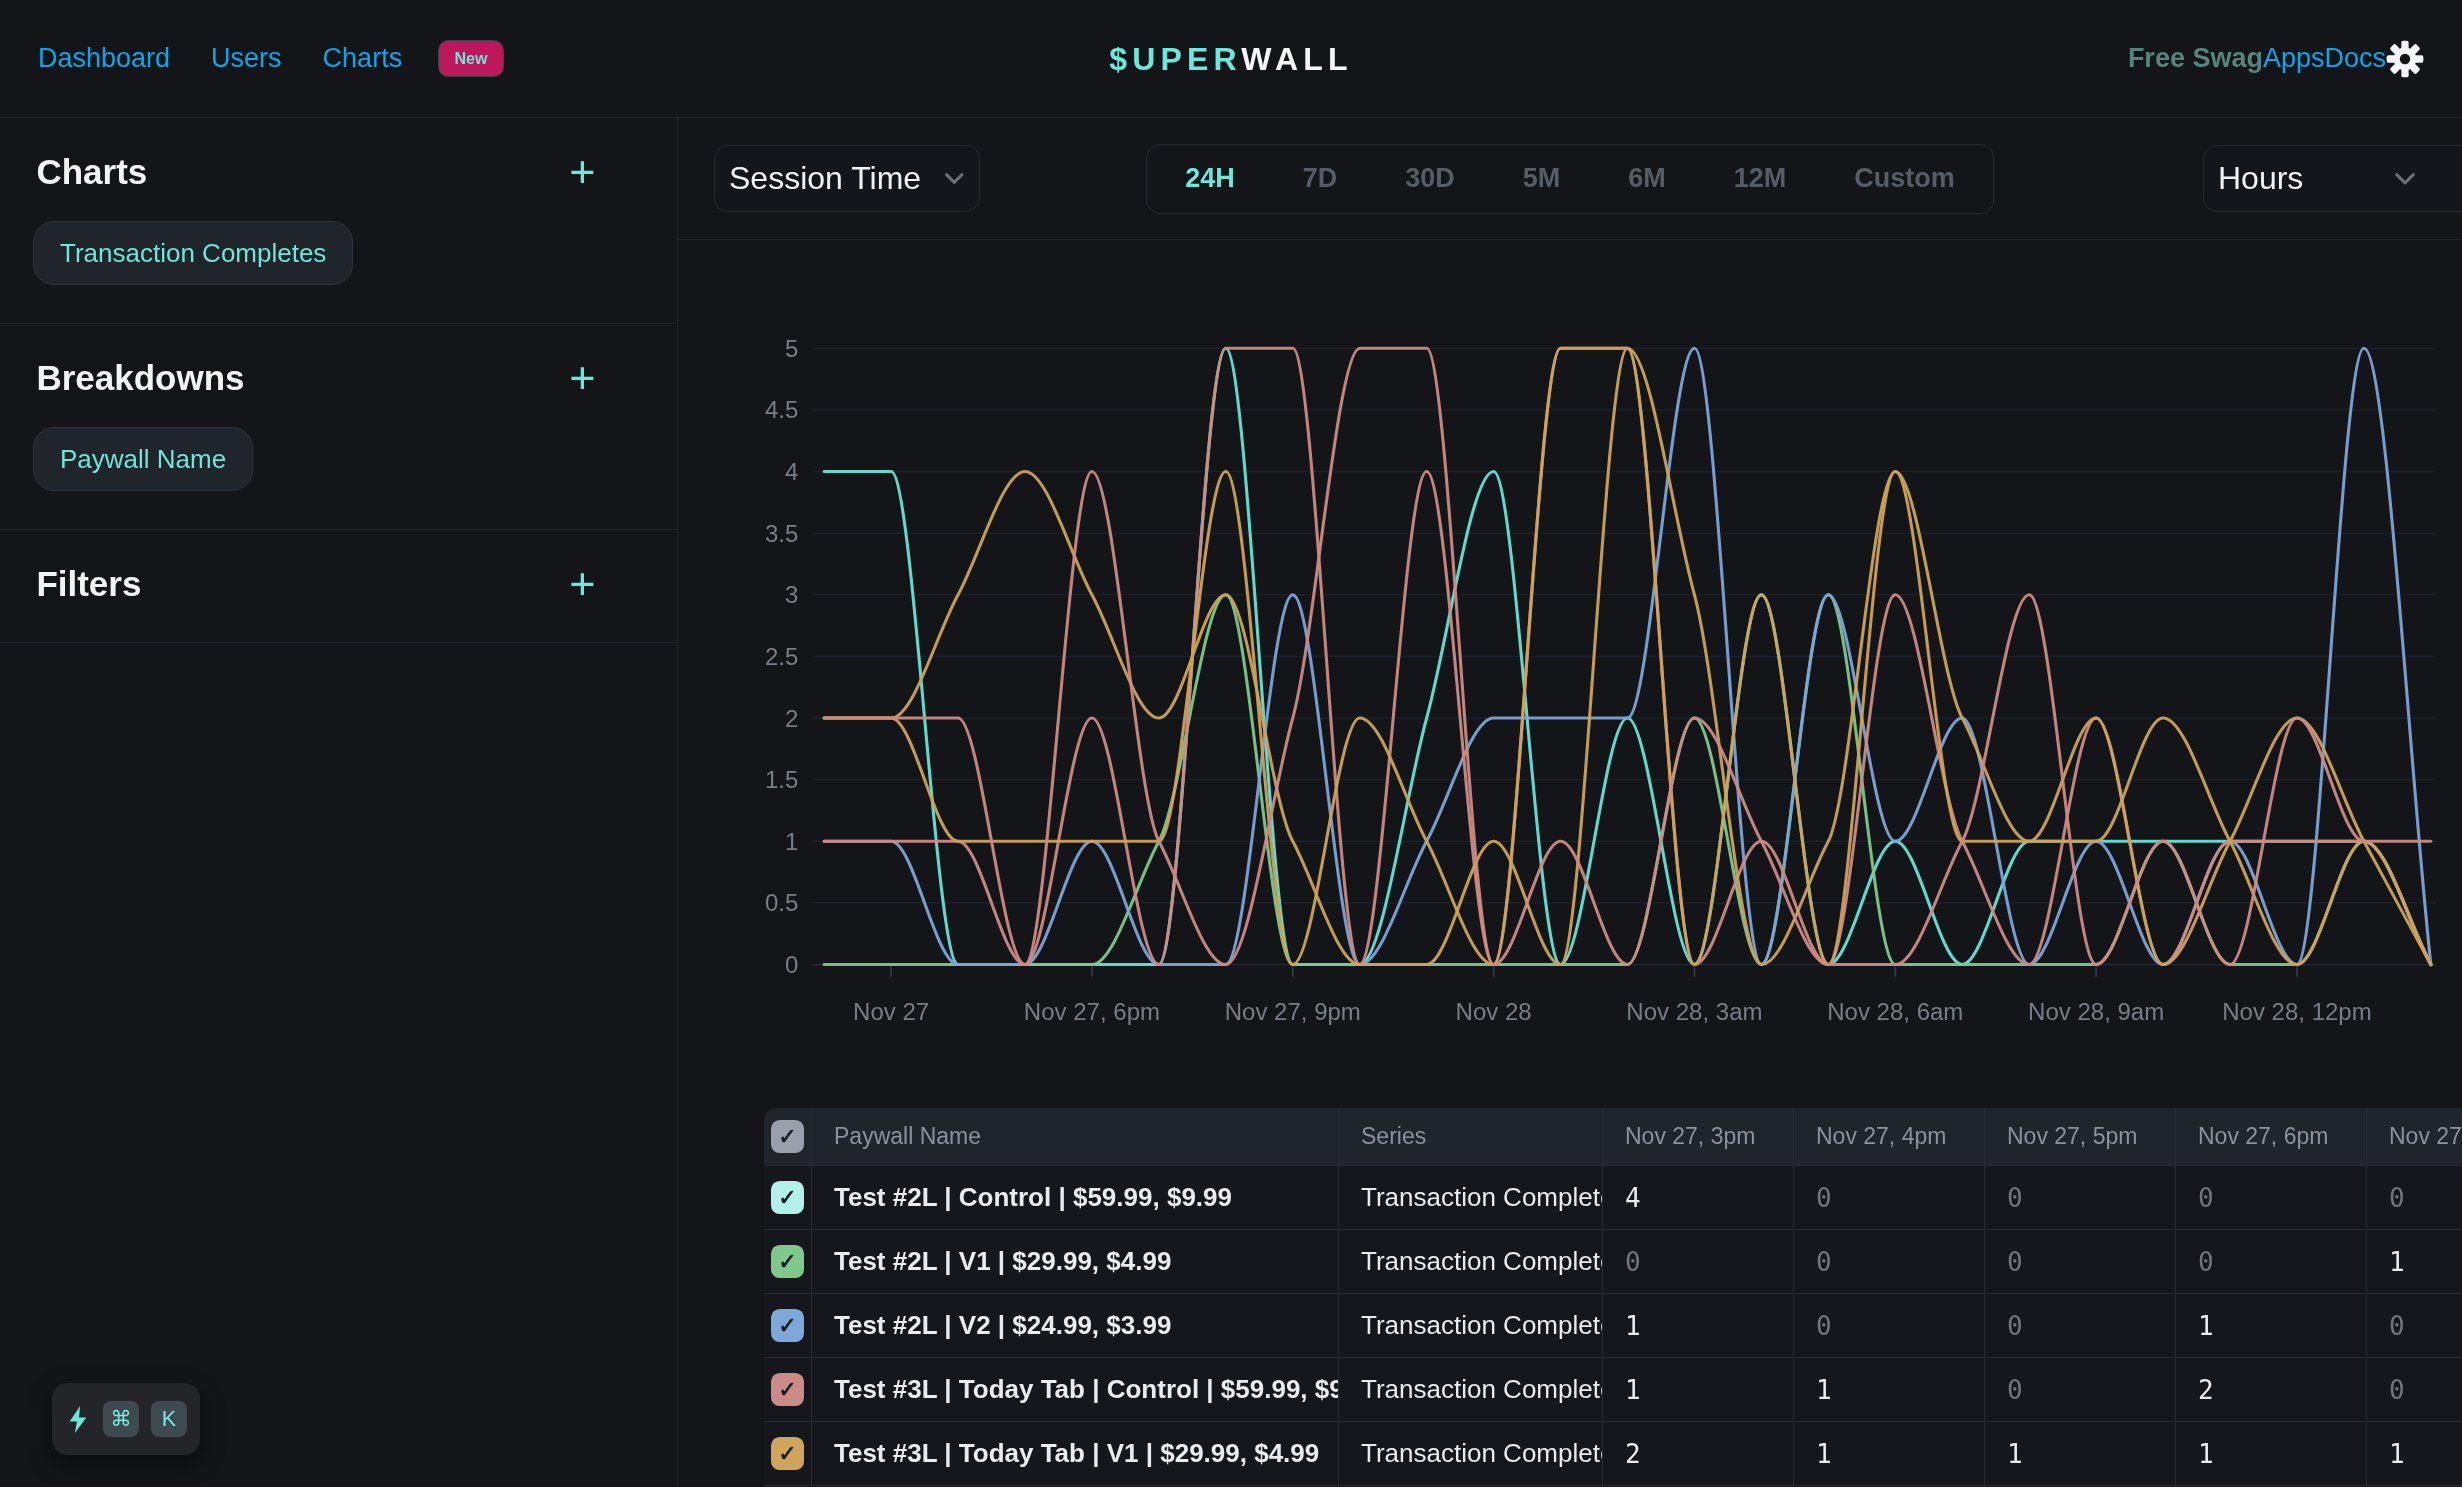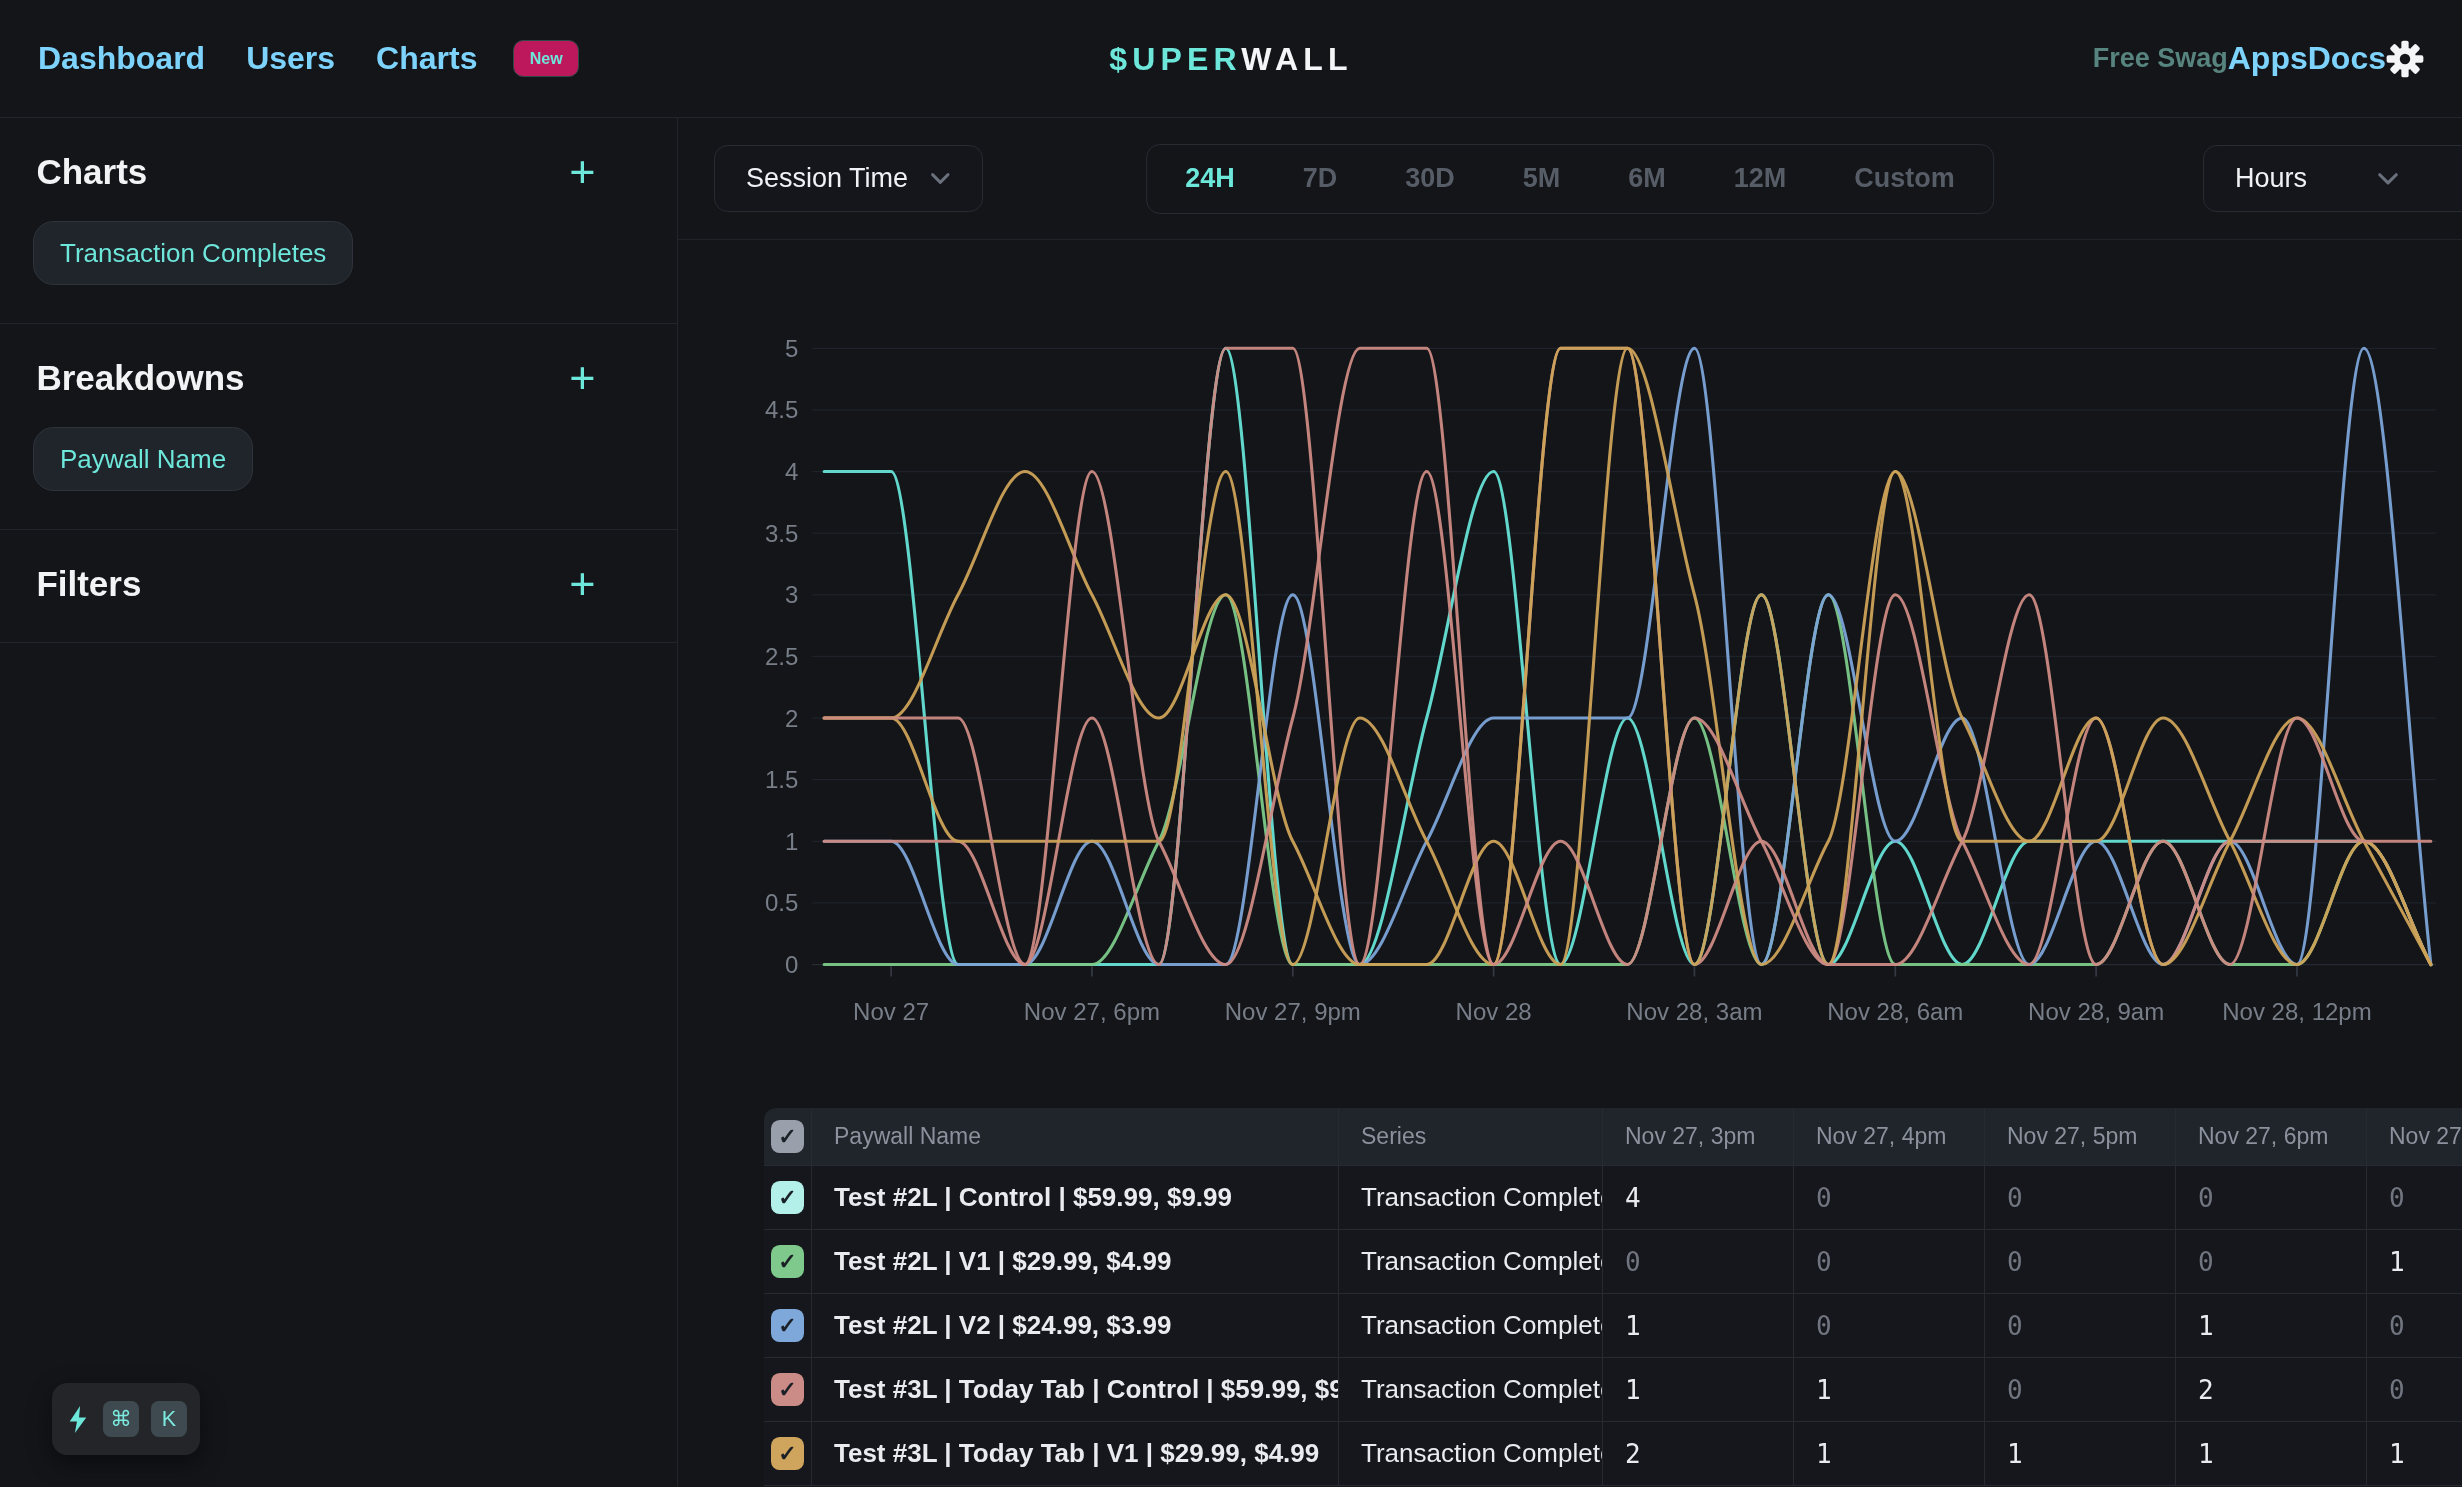--- a/index.html
+++ b/index.html
@@ -9,21 +9,21 @@
     font-family:"Liberation Sans", sans-serif;
     position:relative;
   }
   
   .topnav {
     position:absolute; left:0; top:0; right:0; height:118px;
     display:flex; align-items:center; padding:0 38px;
     border-bottom:0.9px solid #21252b; background:#131519; z-index:5;
   }
   .navleft { display:flex; align-items:center; gap:41px; }
-  .navlink { font-size:32px; font-weight:700; color:#7dd3fc; cursor:pointer; }
+  .navlink { font-size:27px; font-weight:400; color:#0ea5e9; cursor:pointer; }
   .badge-new {
     font-size:16px; font-weight:700; color:#6ee7db;
     border:0.9px solid #2d4a46; background:#be185d;
     border-radius:10.3px; padding:8.6px 15.5px; margin-left:-5.2px;
   }
   .logo {
     position:absolute; left:50%; top:50%; transform:translate(-50%,-50%);
     font-size:32px; font-weight:800; letter-spacing:5.2px; white-space:nowrap;
   }
   .logo .accent { color:#6ee7db; }
@@ -45,22 +45,22 @@
     display:inline-block; background:#20242b; border:0.9px solid #2f343c;
     border-radius:20.6px; padding:15.5px 26px; font-size:26px; color:#6ee7db; cursor:pointer;
   }
   
   .controls {
     position:absolute; left:678px; top:118px; right:0; height:122px;
     border-bottom:0.9px solid #20242a; display:flex; align-items:center;
   }
   .select {
     height:67px; border:0.9px solid #272c33; border-radius:13.7px;
-    display:flex; align-items:center; gap:22px; padding:0 31px;
-    font-size:27px; color:#f0f1f4; cursor:pointer; background:#14161b;
+    display:flex; align-items:center; gap:22px; padding:0 14px;
+    font-size:32px; color:#f0f1f4; cursor:pointer; background:#14161b;
   }
   .select-metric { margin-left:36px; min-width:266px; justify-content:space-between; }
   .select-unit { position:absolute; right:-26px; width:285px; justify-content:space-between; }
   .tabs {
     position:absolute; left:50%; transform:translateX(-50%);
     height:70px; border:0.9px solid #272c33; border-radius:13.7px;
     display:flex; align-items:center; gap:68px; padding:0 38px;
   }
   .tab { font-size:27px; font-weight:700; color:#575d67; cursor:pointer; white-space:nowrap; }
   .tab.active { color:#6ee7db; }

